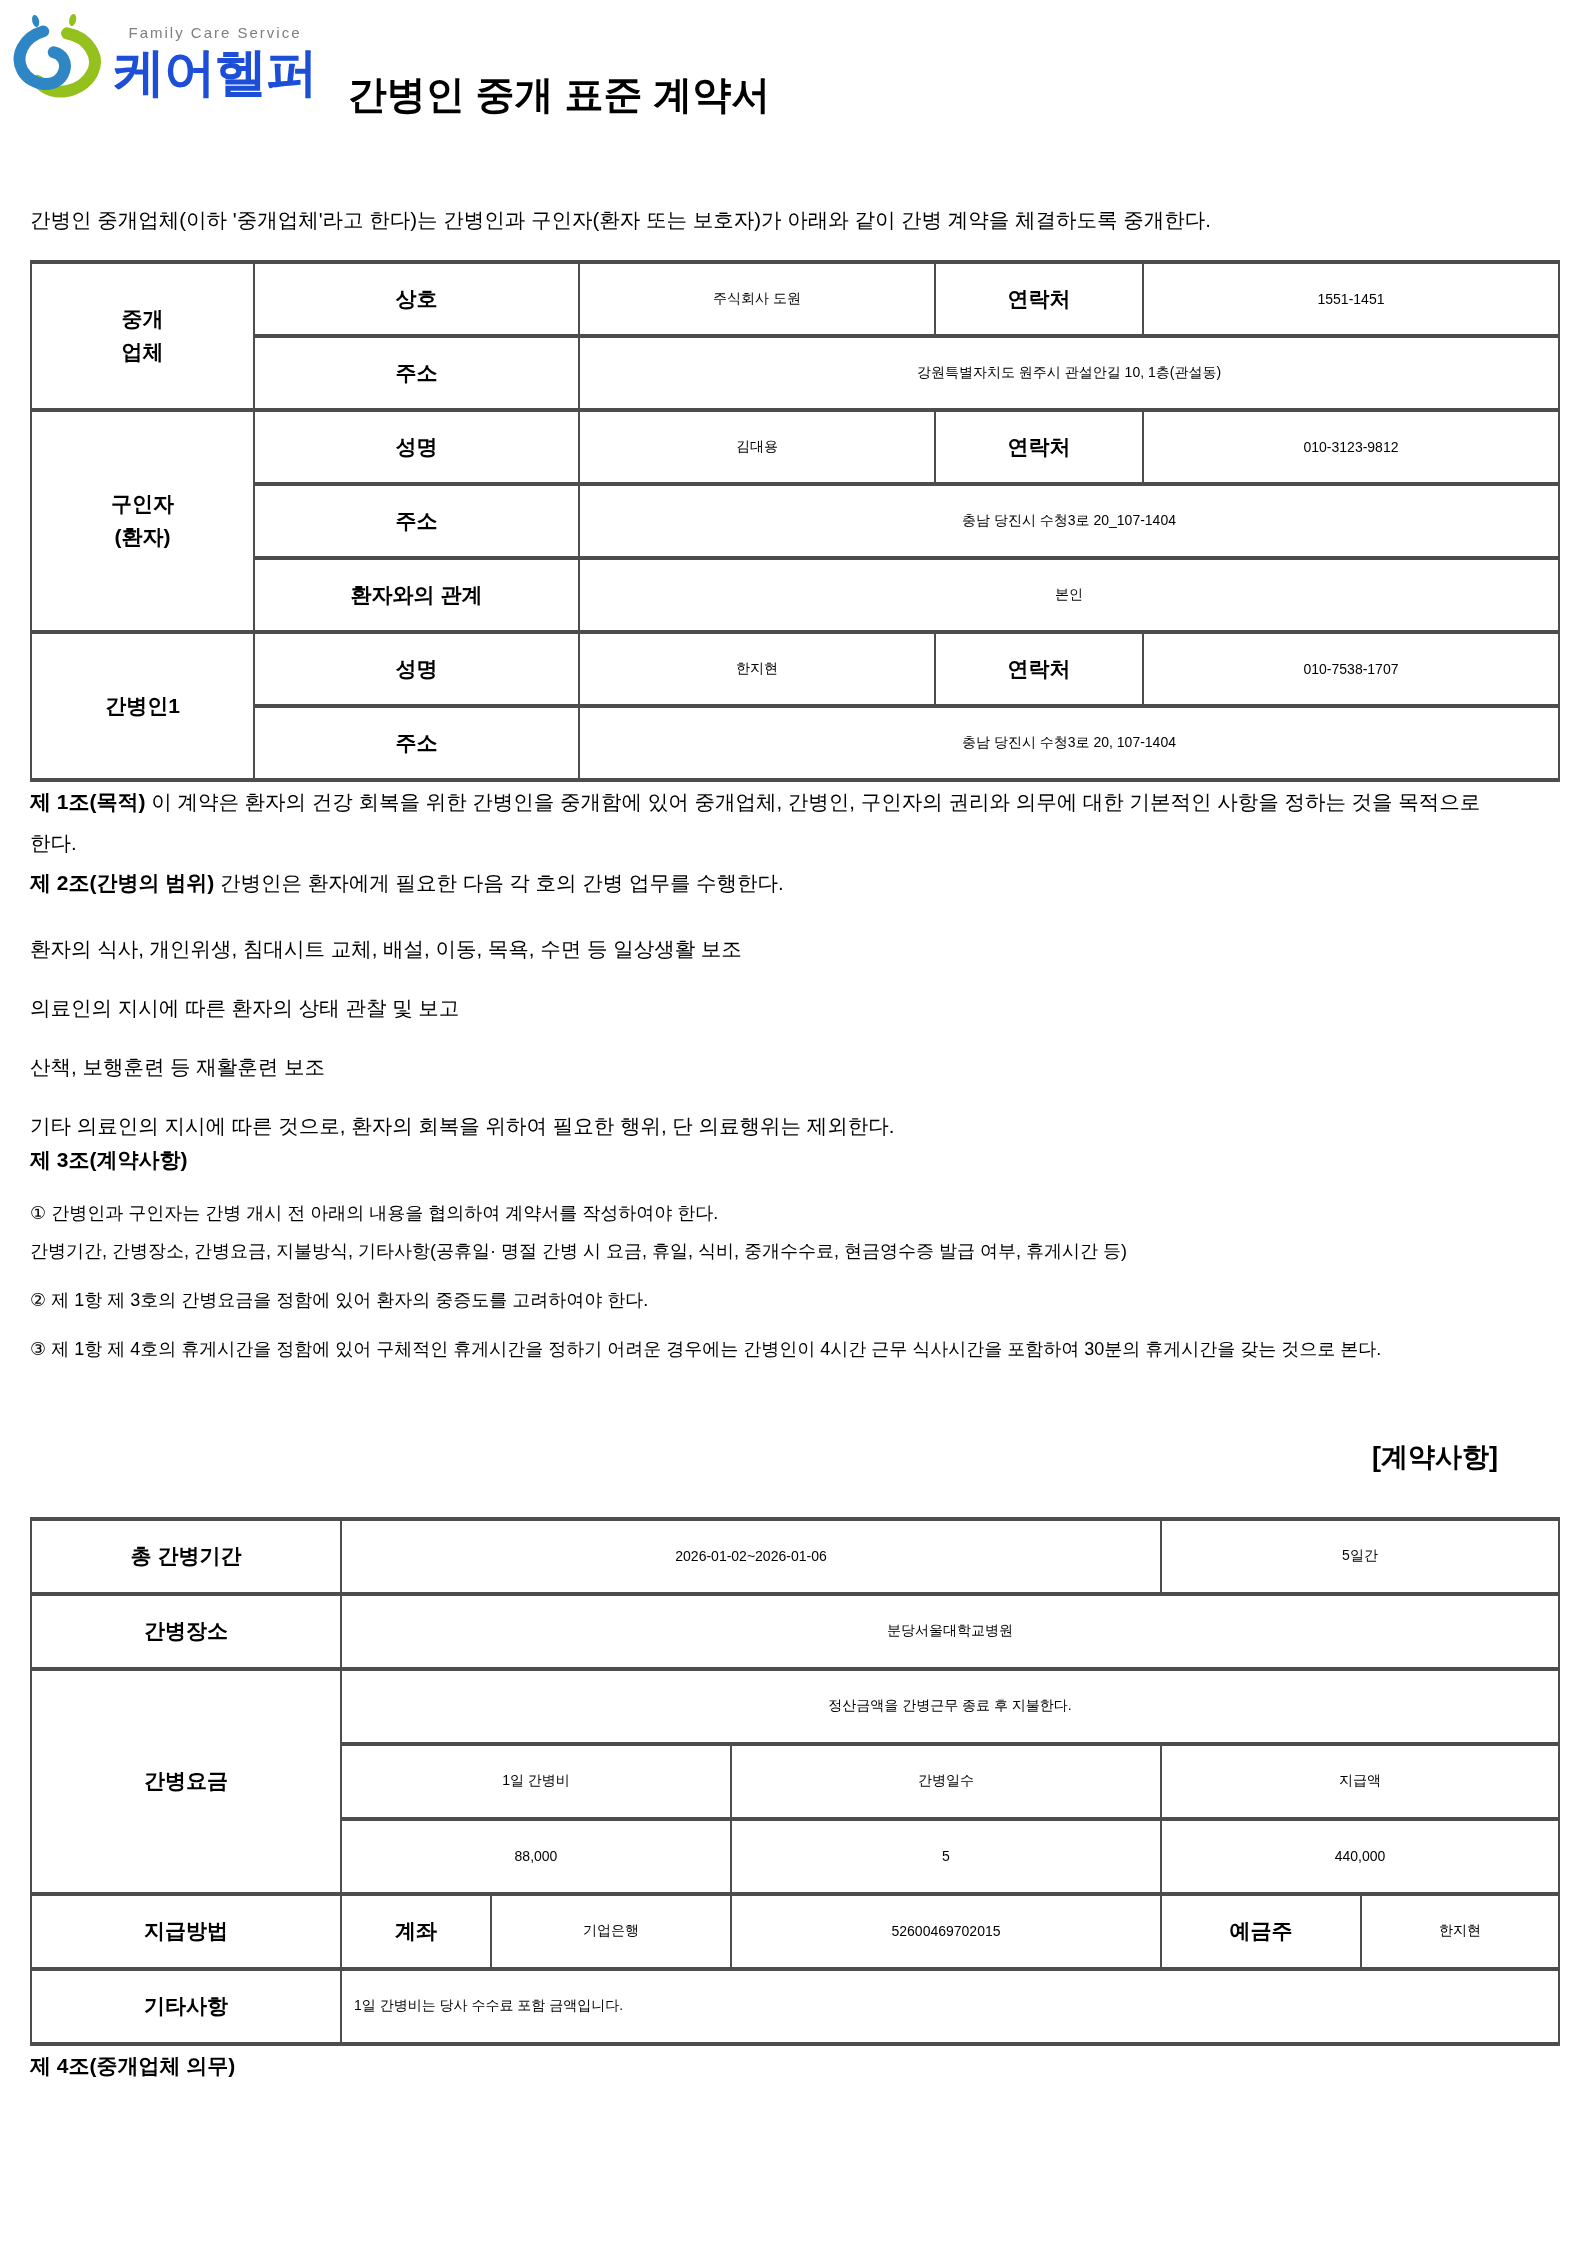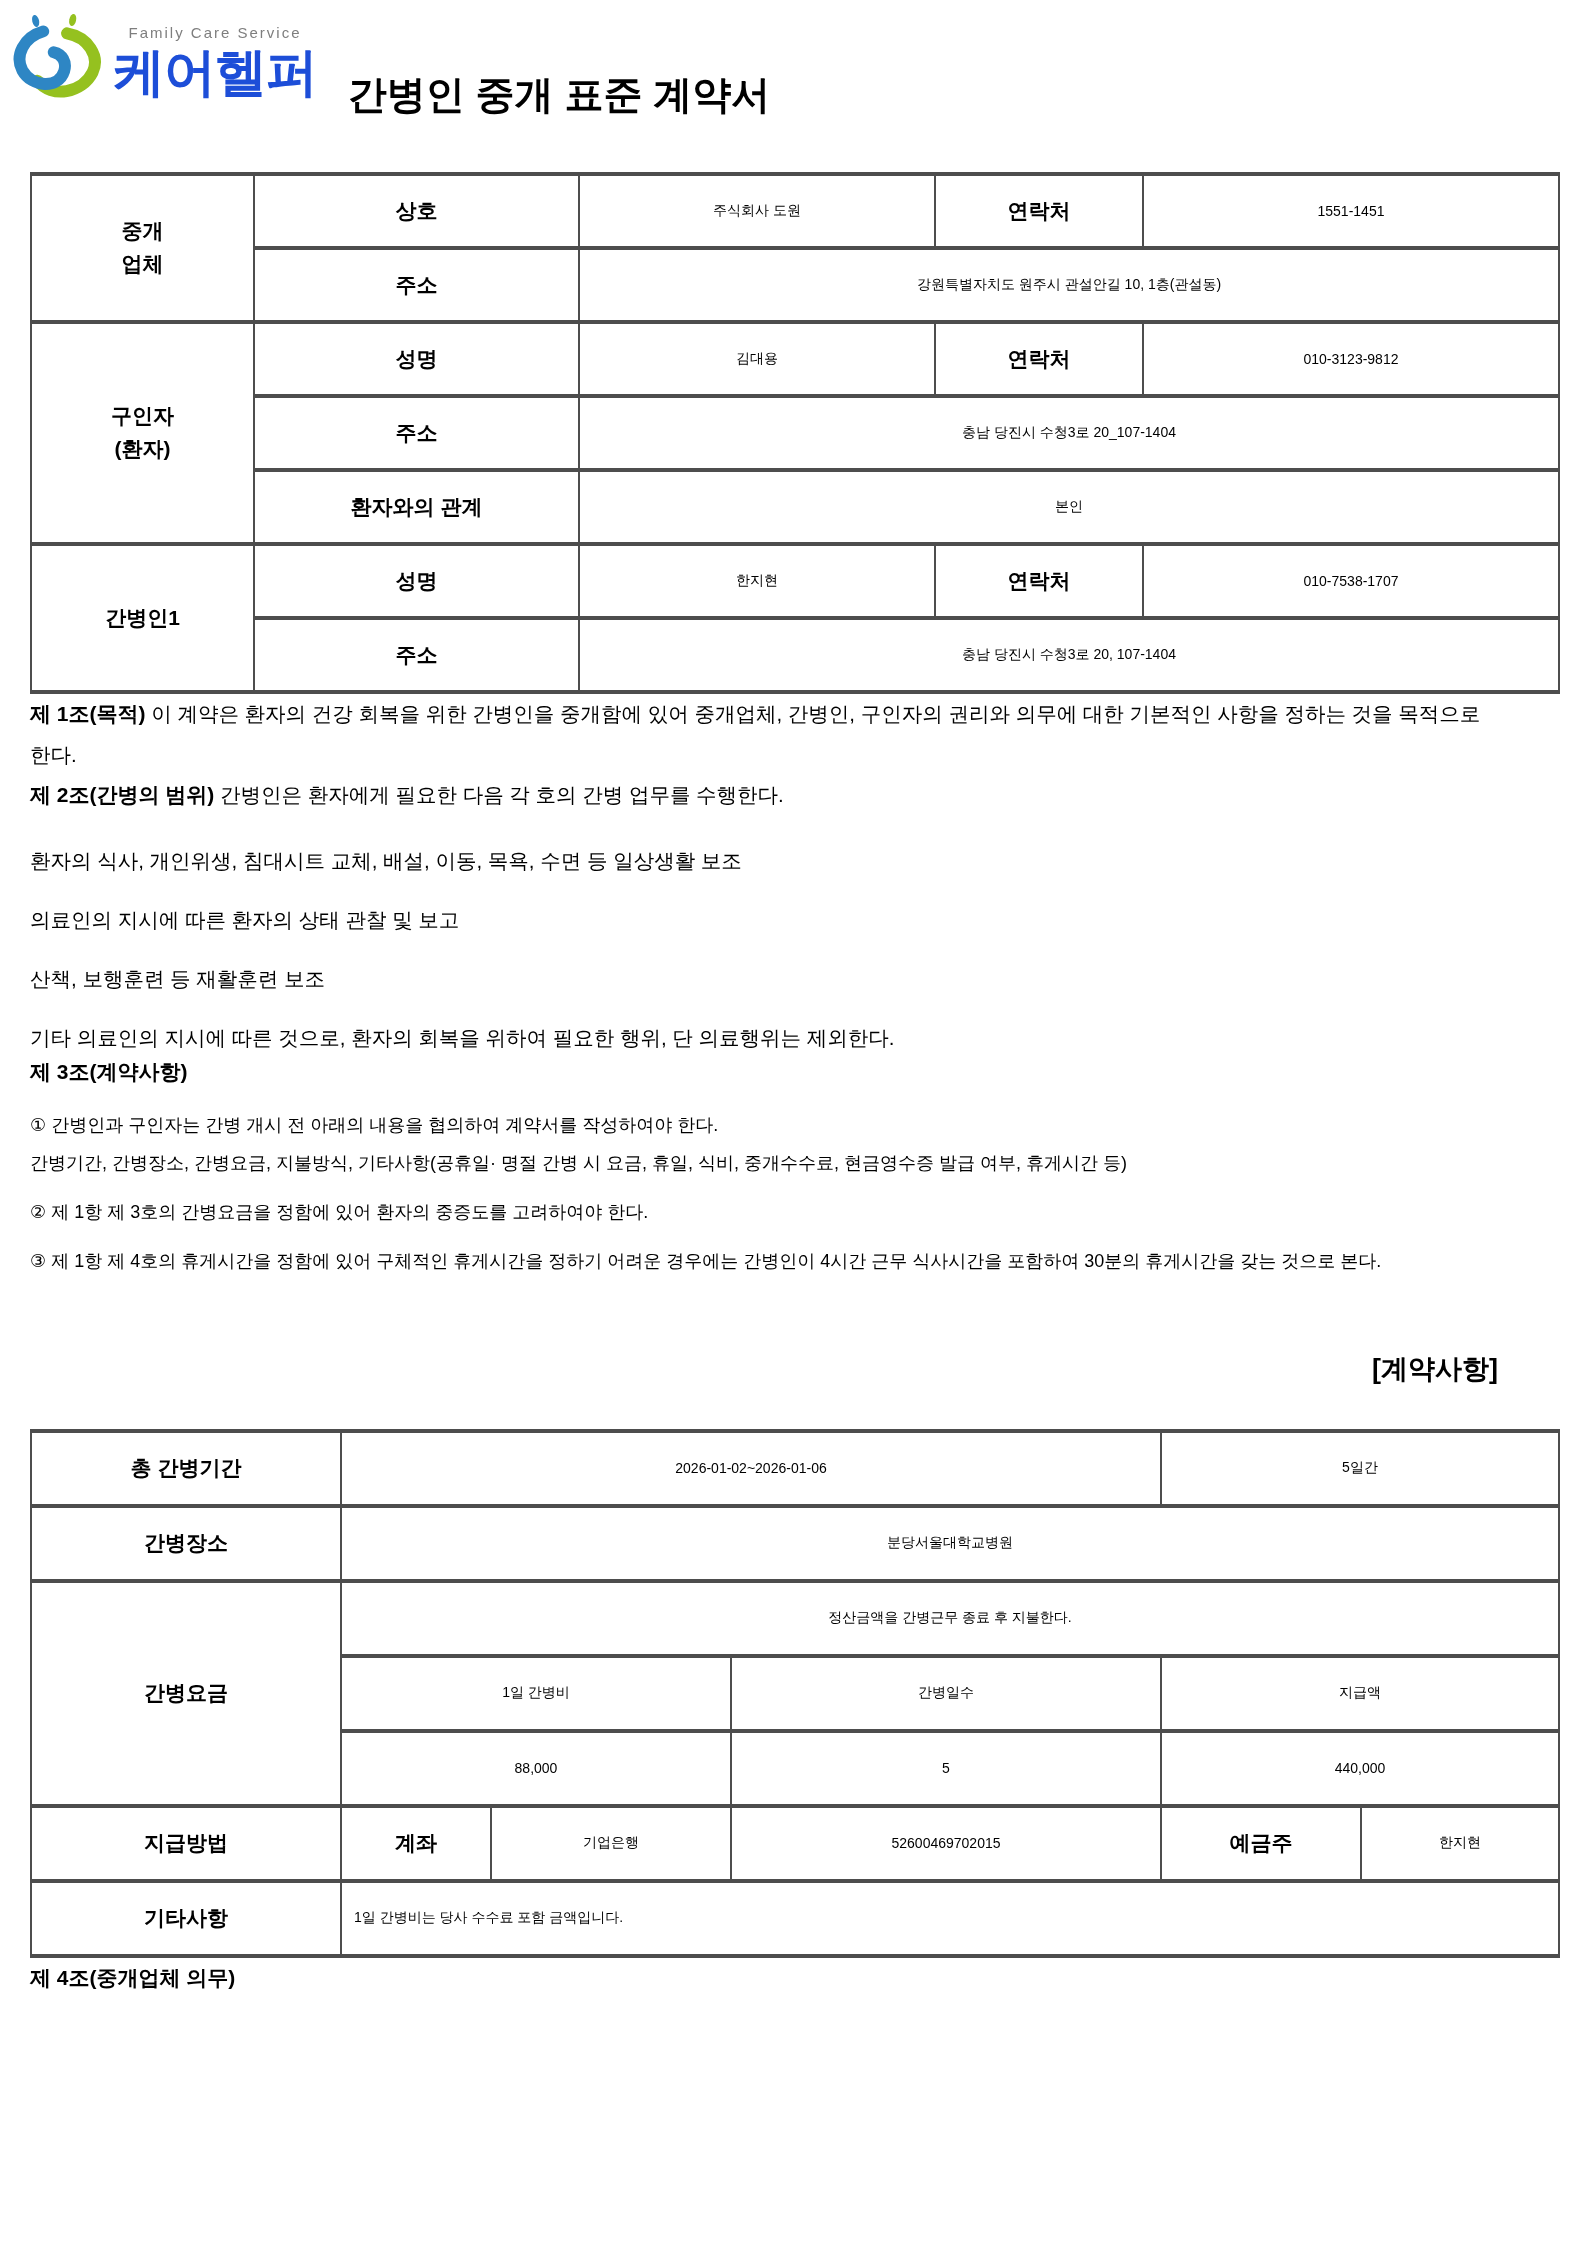--- a/index.html
+++ b/index.html
@@ -59,20 +59,21 @@
       <div class="logo-text">
         <span class="logo-tagline">Family Care Service</span>
         <span class="logo-brand">케어헬퍼</span>
       </div>
     </div>
     <div class="doc-title">간병인 중개 표준 계약서</div>
   </div>
 
   <div class="content">
 
+    <div class="intro">간병인 중개업체(이하 '중개업체'라고 한다)는 간병인과 구인자(환자 또는 보호자)가 아래와 같이 간병 계약을 체결하도록 중개한다.</div>
 
     <table class="t1">
       <colgroup>
         <col style="width:223px">
           <col style="width:325px">
           <col style="width:356px">
         <col style="width:208px">
           <col style="width:416px">
       </colgroup>
       <tbody>

